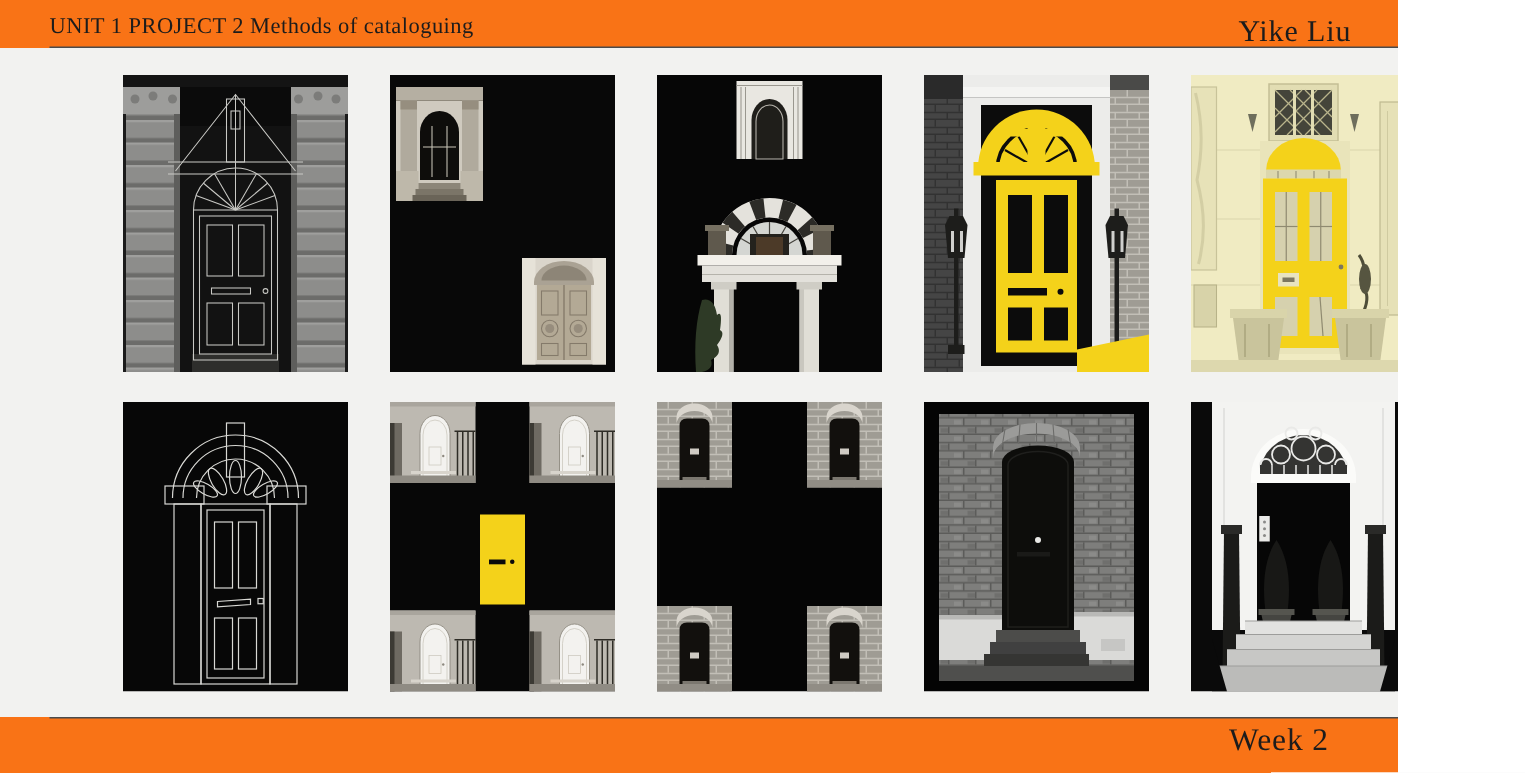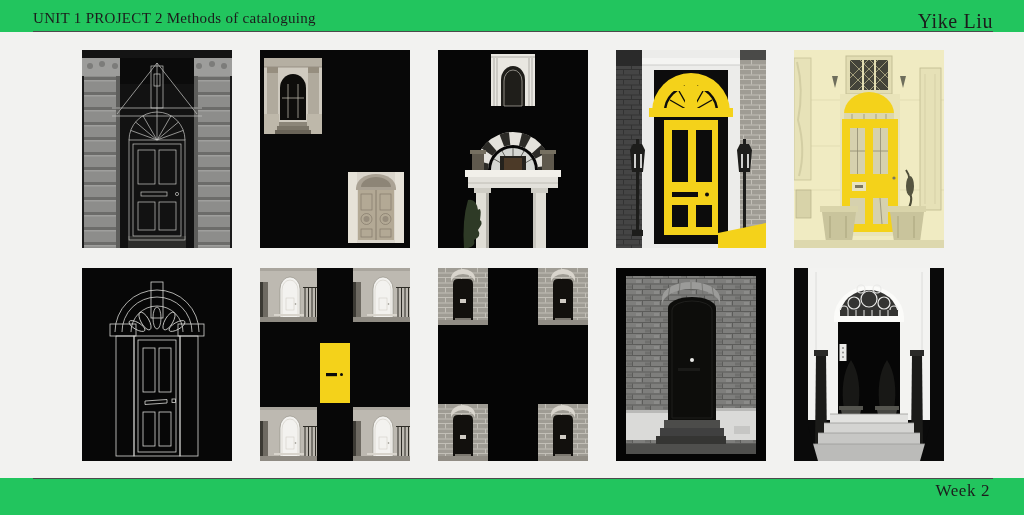--- a/index.html
+++ b/index.html
@@ -1,25 +1,25 @@
 <!DOCTYPE html>
 <html><head>
 <meta charset="utf-8">
 <style>
   *{margin:0;padding:0;box-sizing:border-box}
   html,body{width:1024px;height:515px;background:#ffffff}
   body{font-family:"Liberation Serif","DejaVu Serif",serif;color:#1c1c1c}
-  .page{position:relative;width:1024px;height:515px;background:#22c55e;overflow:hidden}
+  .page{position:relative;width:932px;height:515px;background:#f97316;overflow:hidden}
   .band{position:absolute;left:0;top:32px;width:1024px;height:446px;background:#f2f2f0}
   .rule{position:absolute;left:33px;width:960px;height:1px;background:#4b4b4b}
   .rule-top{top:31px}
   .rule-bottom{top:478px}
   .hdr-title{position:absolute;left:33px;top:10px;font-size:15px;letter-spacing:.3px;white-space:nowrap}
   .hdr-author{position:absolute;right:31px;top:10px;font-size:20px;letter-spacing:.6px}
-  .ftr-week{position:absolute;right:34px;top:481px;font-size:17px;letter-spacing:.6px}
+  .ftr-week{position:absolute;right:46px;top:481px;font-size:21px;letter-spacing:.6px}
   .tile{position:absolute;width:150px;font-size:0;line-height:0}
   .tile svg{display:block;width:100%;height:100%}
   .r1{top:50px;height:198px}
   .r2{top:268px;height:193px}
   .c1{left:82px}.c2{left:260px}.c3{left:438px}.c4{left:616px}.c5{left:794px}
   .defs{position:absolute;width:0;height:0}
 </style>
 </head>
 <body>
 

